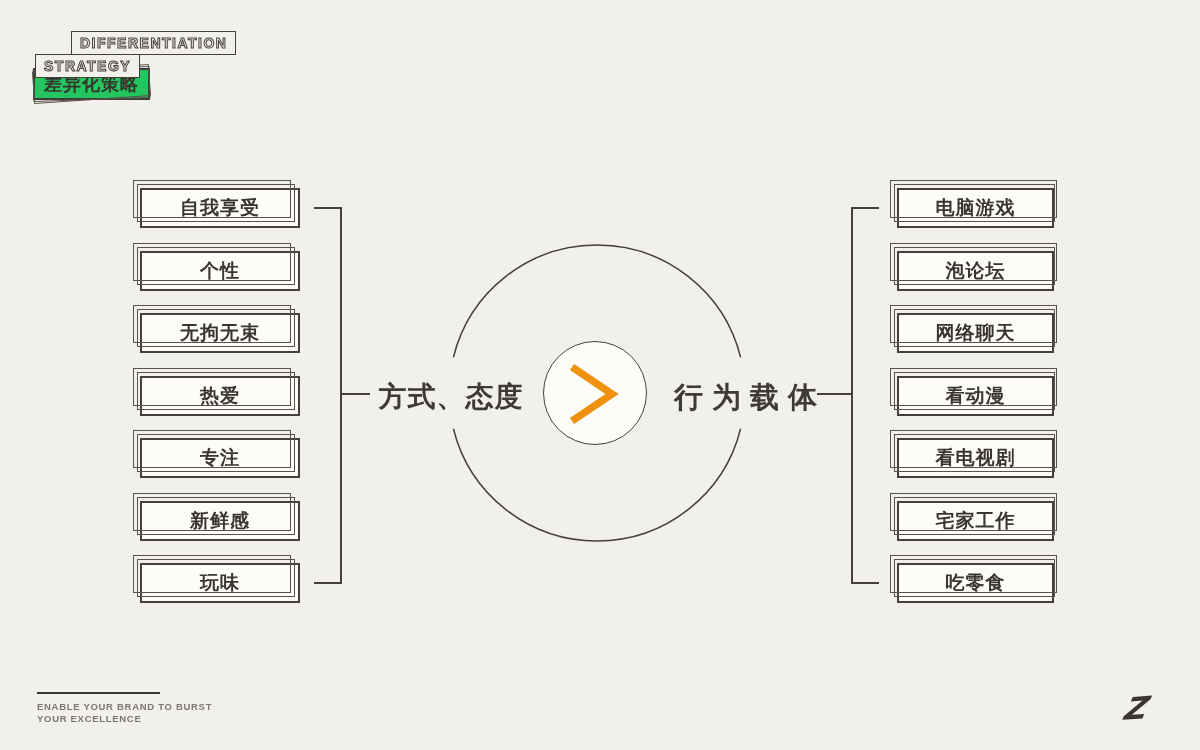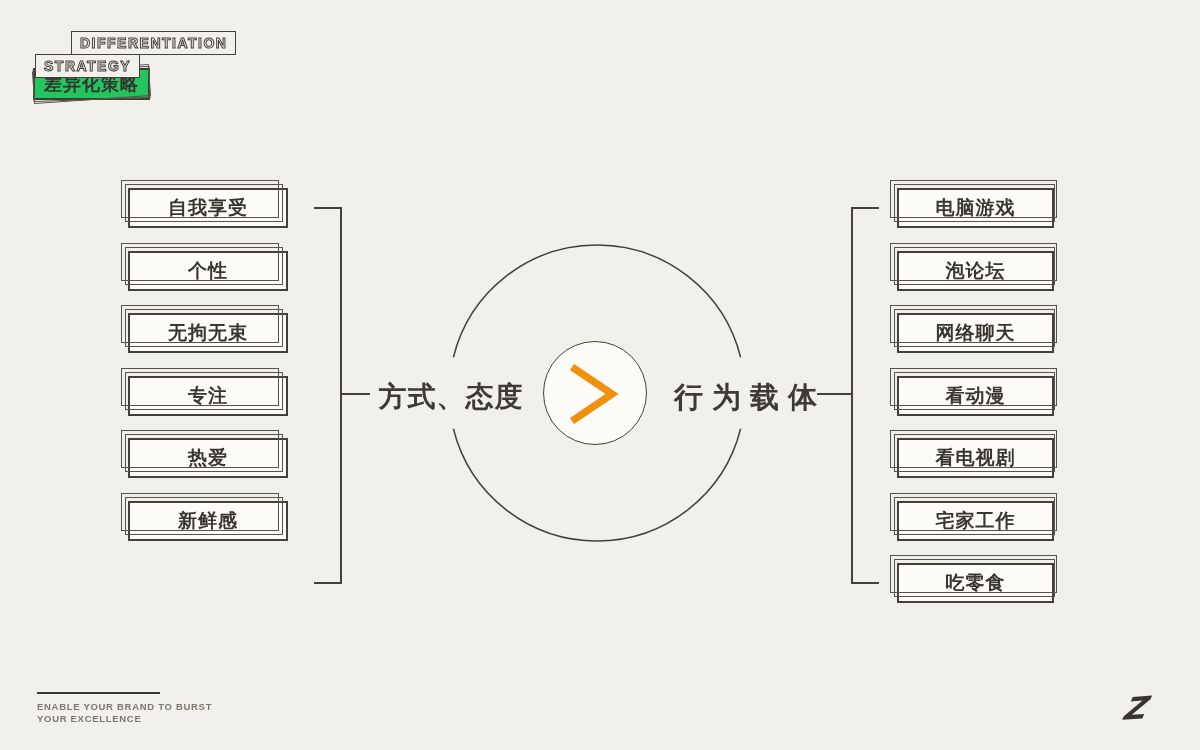--- a/index.html
+++ b/index.html
@@ -30,21 +30,21 @@
   }
   #hd3::before,#hd3::after{
     content:"";position:absolute;inset:-2px;border:1.5px solid #57524a;z-index:-1;
   }
   #hd3::before{transform:rotate(-2deg);}
   #hd3::after{transform:rotate(-4deg);}
   #hd3,
   .card{z-index:0;}
   
   .col{position:absolute;top:188px;}
-  #col-left{left:128px;width:160px;}
+  #col-left{left:140px;width:160px;}
   #col-right{left:897px;width:157px;}
   .card{
     position:relative;box-sizing:border-box;
     height:40px;margin-bottom:22.5px;
     background:#fdfcf8;border:2px solid #45413a;
     display:flex;align-items:center;justify-content:center;
     font-size:19px;font-weight:bold;color:#39352f;letter-spacing:1px;
   }
   .card::before,.card::after{
     content:"";position:absolute;border:1.5px solid #57524a;z-index:-1;
@@ -102,23 +102,24 @@
 
     <path d="M 879 208 H 852 V 583 H 879" stroke-width="2"></path>
     <path d="M 852 394 H 817" stroke-width="2"></path>
   </g>
 </svg>
 
 <div class="col" id="col-left">
   <div class="card">自我享受</div>
   <div class="card">个性</div>
   <div class="card">无拘无束</div>
+  <div class="card">热爱</div>
   <div class="card">专注</div>
-  <div class="card">热爱</div>
   <div class="card">新鲜感</div>
+  <div class="card">玩味</div>
 </div>
 
 <div class="col" id="col-right">
   <div class="card">电脑游戏</div>
   <div class="card">泡论坛</div>
   <div class="card">网络聊天</div>
   <div class="card">看动漫</div>
   <div class="card">看电视剧</div>
   <div class="card">宅家工作</div>
   <div class="card">吃零食</div>

